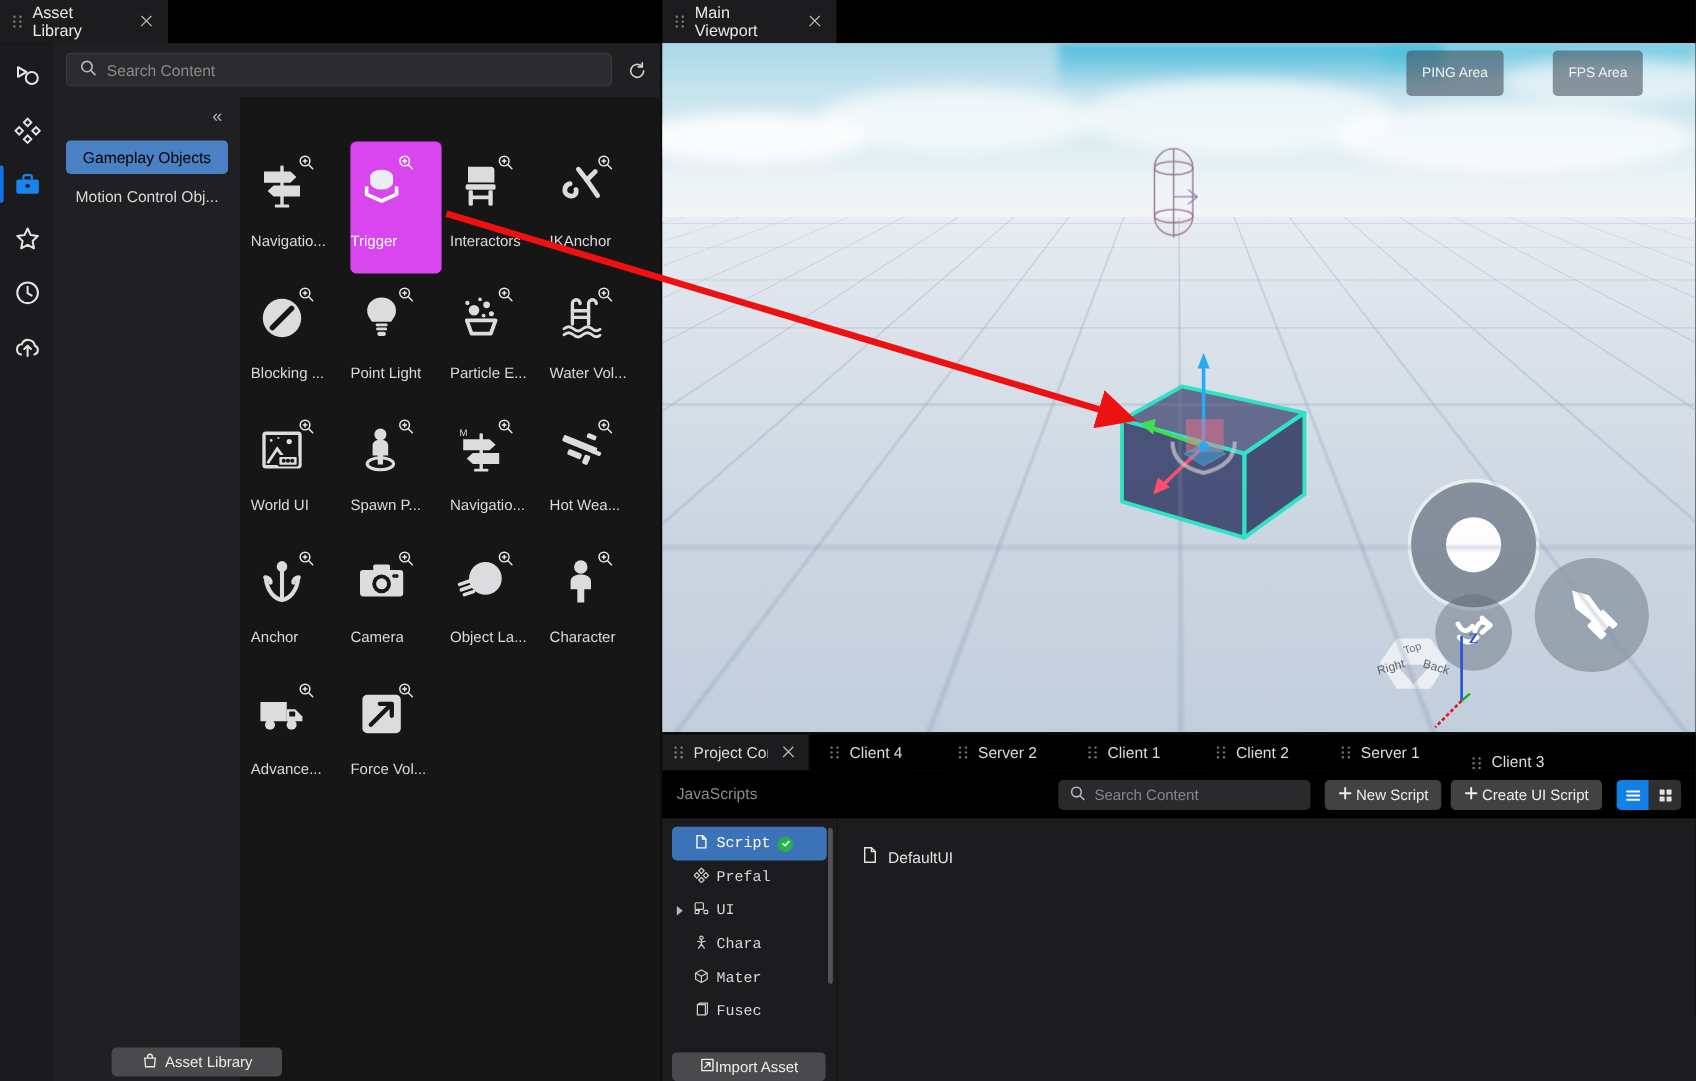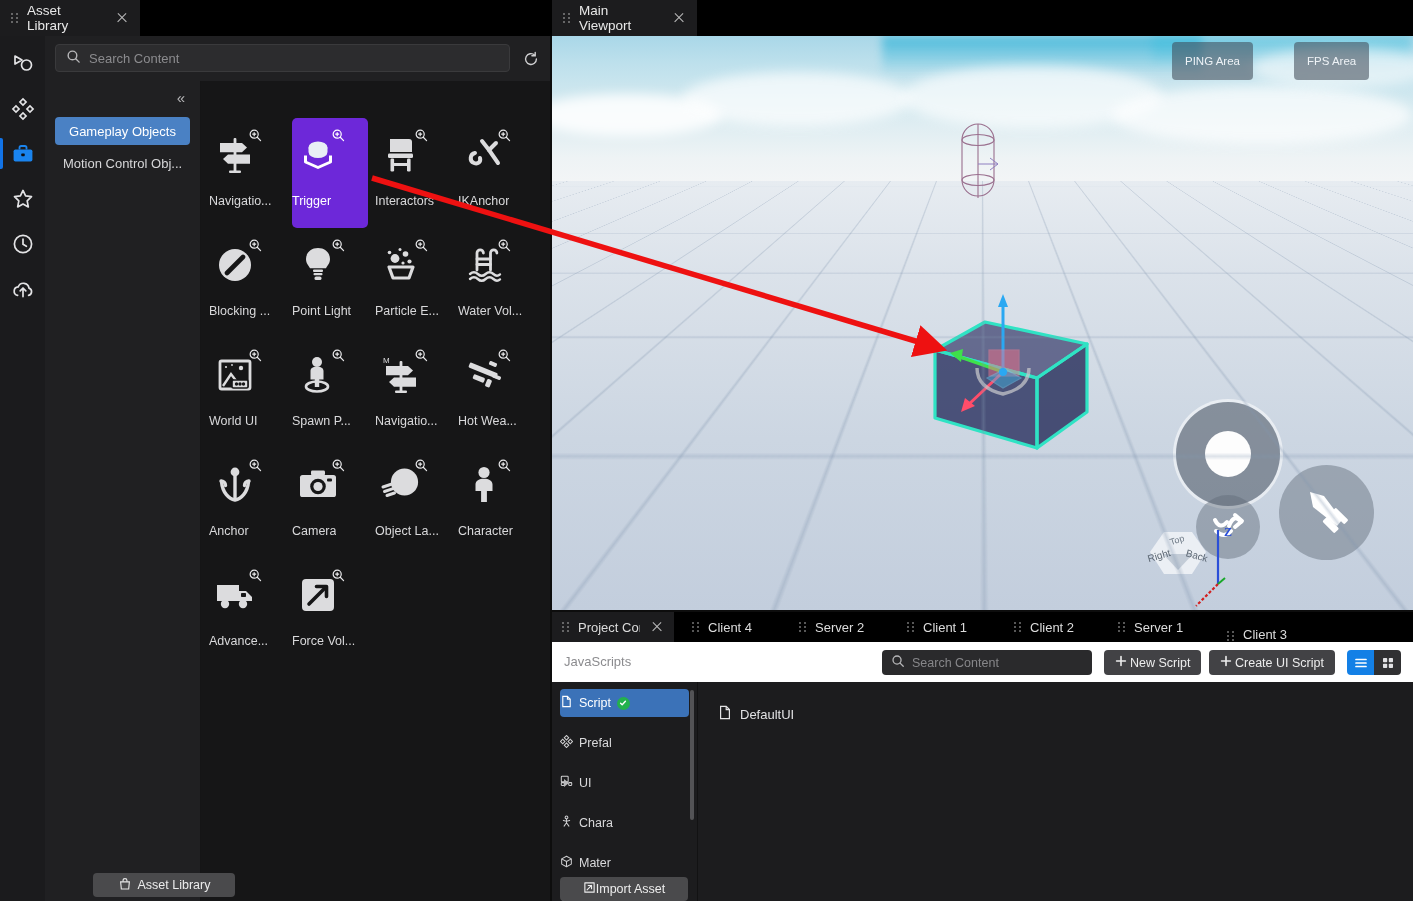--- a/index.html
+++ b/index.html
@@ -43,32 +43,32 @@
   }
   .searchbox .ph{color:#8b8b8e;font-size:13px;}
   .refreshbtn{position:absolute;left:477px;top:14px;width:18px;height:18px;cursor:pointer;}
 
   .catcol{position:absolute;left:0;top:45px;width:155px;height:820px;background:#202022;border-right:1px solid #151516;}
   .collapse{position:absolute;right:10px;top:8px;width:18px;height:18px;color:#b5b5b7;font-size:15px;line-height:18px;text-align:center;cursor:pointer;}
   .catitem{
     margin:4px 10px 0 10px;height:28px;border-radius:4px;display:flex;align-items:center;
     justify-content:center;font-size:13px;color:#d7d7d9;cursor:pointer;
   }
-  .catitem.sel{background:#4a81c4;color:#ffffff;text-align:center;}
+  .catitem.sel{background:#4a81c4;color:#000000;text-align:center;}
   .catlist{position:absolute;left:0;top:32px;right:0;}
 
   .gridwrap{position:absolute;left:156px;top:45px;width:349px;height:820px;background:#161617;}
   .grid{position:absolute;left:8px;top:37px;width:333px;display:flex;flex-wrap:wrap;}
   .cell{
     width:76px;height:110px;margin:0 0 0 0;display:flex;flex-direction:column;
     align-items:flex-start;justify-content:flex-start;cursor:pointer;border-radius:5px;
     box-sizing:border-box;padding-top:11px;
   }
   .cellspacer{width:7px;height:110px;}
-  .cell.sel{background:#6d28d9;}
+  .cell.sel{background:#d946ef;}
   .cell .ico{width:52px;height:52px;position:relative;display:flex;align-items:center;justify-content:center;}
   .cell .ico svg{display:block}
   .cell .lbl{margin-top:13px;font-size:12.5px;color:#d9d9db;max-width:74px;text-align:center;
     white-space:nowrap;overflow:hidden;}
   .cell.sel .lbl{color:#fff;}
   .magn{position:absolute;right:-2px;top:-1px;width:15px;height:15px;}
 
   .assetlibbtn{
     position:absolute;left:48px;bottom:4px;width:142px;height:24px;background:#4a4a4c;
     border-radius:4px;display:flex;align-items:center;justify-content:center;gap:6px;
@@ -102,38 +102,38 @@
   .rbtn{position:absolute;border-radius:50%;background:rgba(96,106,120,.45);
     display:flex;align-items:center;justify-content:center;}
   .viewcube{position:absolute;left:578px;top:490px;width:96px;height:82px;}
 
   
   .bottom{position:absolute;left:552px;top:612px;width:861px;height:289px;background:#1c1c1e;}
   .btabs{position:absolute;left:0;top:0;width:861px;height:30px;background:#000;}
   .btab{position:absolute;top:0;height:30px;display:flex;align-items:center;gap:7px;
     padding:0 10px;box-sizing:border-box;font-size:13px;color:#dcdcdc;background:#000;cursor:pointer;}
   .btab.active{background:#1c1c1e;}
-  .btoolbar{position:absolute;left:0;top:30px;width:861px;height:40px;background:#ffffff;
+  .btoolbar{position:absolute;left:0;top:30px;width:861px;height:40px;background:#000000;
     border-bottom:1px solid #121213;}
   .crumb{position:absolute;left:12px;top:12px;font-size:13px;color:#8b8b8e;}
   .bsearch{position:absolute;left:330px;top:8px;width:210px;height:25px;background:#2a2a2c;
     border-radius:4px;display:flex;align-items:center;gap:7px;padding:0 9px;box-sizing:border-box;}
   .bsearch .ph{font-size:12.5px;color:#87878a;}
   .pillbtn{position:absolute;top:8px;height:25px;background:#424245;border-radius:4px;
     display:flex;align-items:center;gap:3px;padding:0 11px;box-sizing:border-box;
     font-size:12.5px;color:#ededed;cursor:pointer;}
   .viewtog{position:absolute;top:8px;height:25px;display:flex;border-radius:4px;overflow:hidden;}
   .viewtog div{width:27px;height:25px;display:flex;align-items:center;justify-content:center;cursor:pointer;background:#303032;}
   .viewtog div.on{background:#1380e6;}
 
   .treepane{position:absolute;left:0;top:70px;width:145px;height:219px;background:#1c1c1e;
     border-right:1px solid #121213;}
   .treelist{position:absolute;left:0;top:0;width:145px;padding-top:7px;}
-  .trow{height:28px;display:flex;align-items:center;gap:6px;margin:0 8px 12px 8px;
-    border-radius:4px;font-size:12.5px;color:#d9d9db;cursor:pointer;box-sizing:border-box;position:relative;}
+  .trow{height:28px;display:flex;align-items:center;gap:6px;margin:0 8px 0 8px;padding-left:18px;
+    border-radius:4px;font-size:12.5px;color:#d9d9db;cursor:pointer;box-sizing:border-box;position:relative;font-family:Liberation Mono, monospace;}
   .trow.sel{background:#3b72b8;color:#fff;}
   .trow .caret{position:absolute;left:4px;top:10px;width:0;height:0;
     border-left:5px solid #b9b9bb;border-top:4px solid transparent;border-bottom:4px solid transparent;}
   .okdot{width:13px;height:13px;border-radius:50%;background:#23b14d;display:flex;align-items:center;justify-content:center;flex:none;}
   .tscroll{position:absolute;right:3px;top:8px;width:4px;height:130px;background:#535356;border-radius:2px;}
   .importbtn{position:absolute;left:8px;bottom:0px;width:128px;height:24px;background:#4a4a4c;
     border-radius:4px;display:flex;align-items:center;justify-content:center;gap:0;font-size:12.5px;color:#ededed;cursor:pointer;}
 
   .filepane{position:absolute;left:146px;top:70px;width:715px;height:219px;background:#1c1c1e;}
   .frow{height:28px;display:flex;align-items:center;gap:8px;padding-left:20px;font-size:13px;color:#e2e2e4;cursor:pointer;margin-top:18px;}

